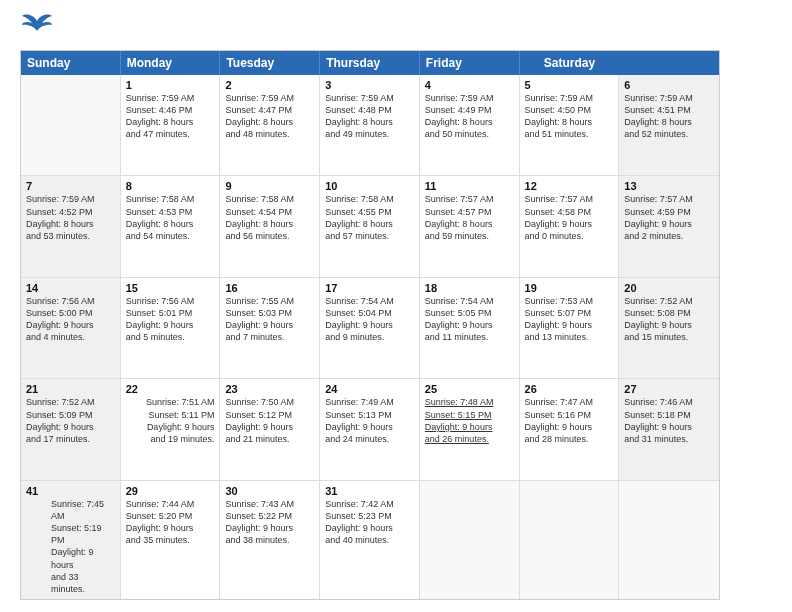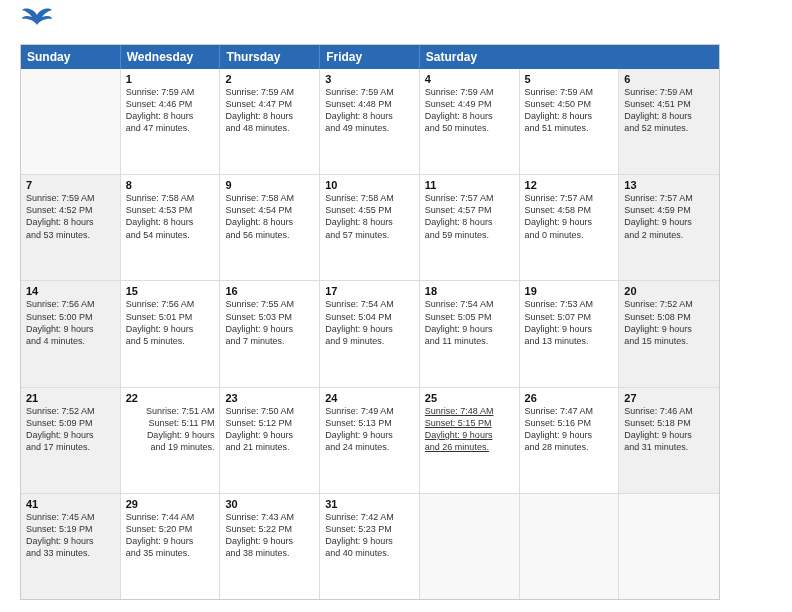--- a/index.html
+++ b/index.html
@@ -6,21 +6,21 @@
     body {
       font-family: Arial, sans-serif;
       background: #fff;
       width: 792px;
       height: 612px;
       overflow: hidden;
     }
     .page {
       width: 740px;
       height: 612px;
-      padding: 12px 20px 12px 20px;
+      padding: 18px 20px 12px 20px;
       display: flex;
       flex-direction: column;
     }
     .header {
       display: flex;
       justify-content: space-between;
       align-items: flex-start;
       margin-bottom: 10px;
     }
     .logo {
@@ -62,21 +62,21 @@
       background: #2a6ab5;
     }
     .cal-header-cell {
       color: #fff;
       font-size: 12px;
       font-weight: bold;
       padding: 5px 6px;
       text-align: left;
       border-right: 1px solid #4a8ad5;
     }
-    .cal-header-cell:last-child { border-right: none; }
+    .cal-header-cell:last-child { border-right: none; text-align: center; }
     .cal-body {
       flex: 1;
       display: flex;
       flex-direction: column;
     }
     .cal-row {
       display: grid;
       grid-template-columns: repeat(7, 1fr);
       flex: 1;
       border-top: 1px solid #ddd;
@@ -124,21 +124,22 @@
     </div>
     <div class="title-block">
       <div class="main-title"></div>
       <div class="subtitle"></div>
     </div>
   </div>
 
   <div class="calendar">
     <div class="cal-header">
       <div class="cal-header-cell">Sunday</div>
-      <div class="cal-header-cell">Wednesday</div>
+      <div class="cal-header-cell">Monday</div>
+      <div class="cal-header-cell">Tuesday</div>
       <div class="cal-header-cell">Thursday</div>
       <div class="cal-header-cell">Friday</div>
       <div class="cal-header-cell">Saturday</div>
     </div>
     <div class="cal-body" id="cal-body">
     <div class="cal-row">
           <div class="cal-cell empty"></div>
           <div class="cal-cell">
             <span class="day-num">1</span>
             <div class="cell-text" style="white-space: pre-wrap;">Sunrise: 7:59 AM
@@ -331,21 +332,21 @@
             <span class="day-num">27</span>
             <div class="cell-text" style="white-space: pre-wrap;">Sunrise: 7:46 AM
 Sunset: 5:18 PM
 Daylight: 9 hours
 and 31 minutes.</div>
           </div>
         </div>
         <div class="cal-row">
           <div class="cal-cell shaded">
             <span class="day-num">41</span>
-            <div class="cell-text" style="white-space: pre-wrap;">Sunrise: 7:45 AM
+            <div class="cell-text" style="white-space: pre-wrap; margin-left: 25px;">Sunrise: 7:45 AM
 Sunset: 5:19 PM
 Daylight: 9 hours
 and 33 minutes.</div>
           </div>
           <div class="cal-cell">
             <span class="day-num">29</span>
             <div class="cell-text" style="white-space: pre-wrap;">Sunrise: 7:44 AM
 Sunset: 5:20 PM
 Daylight: 9 hours
 and 35 minutes.</div>

